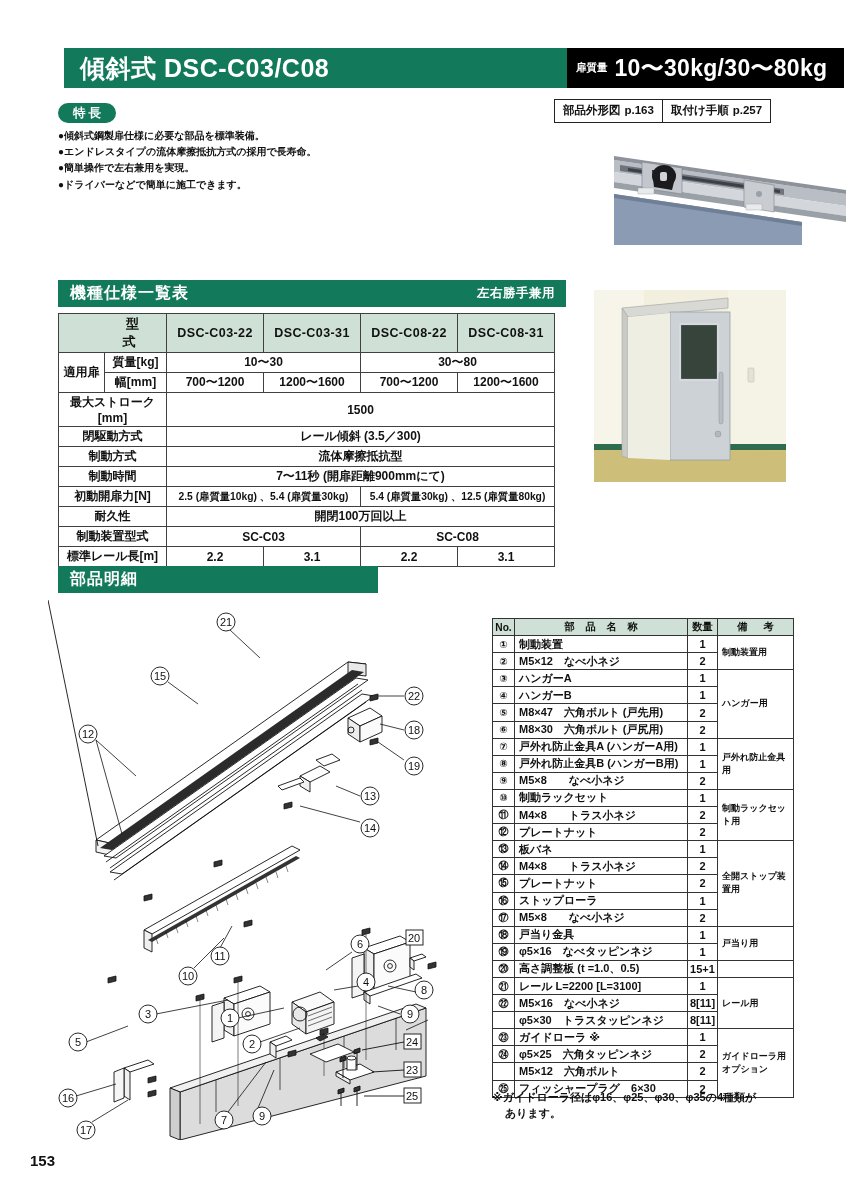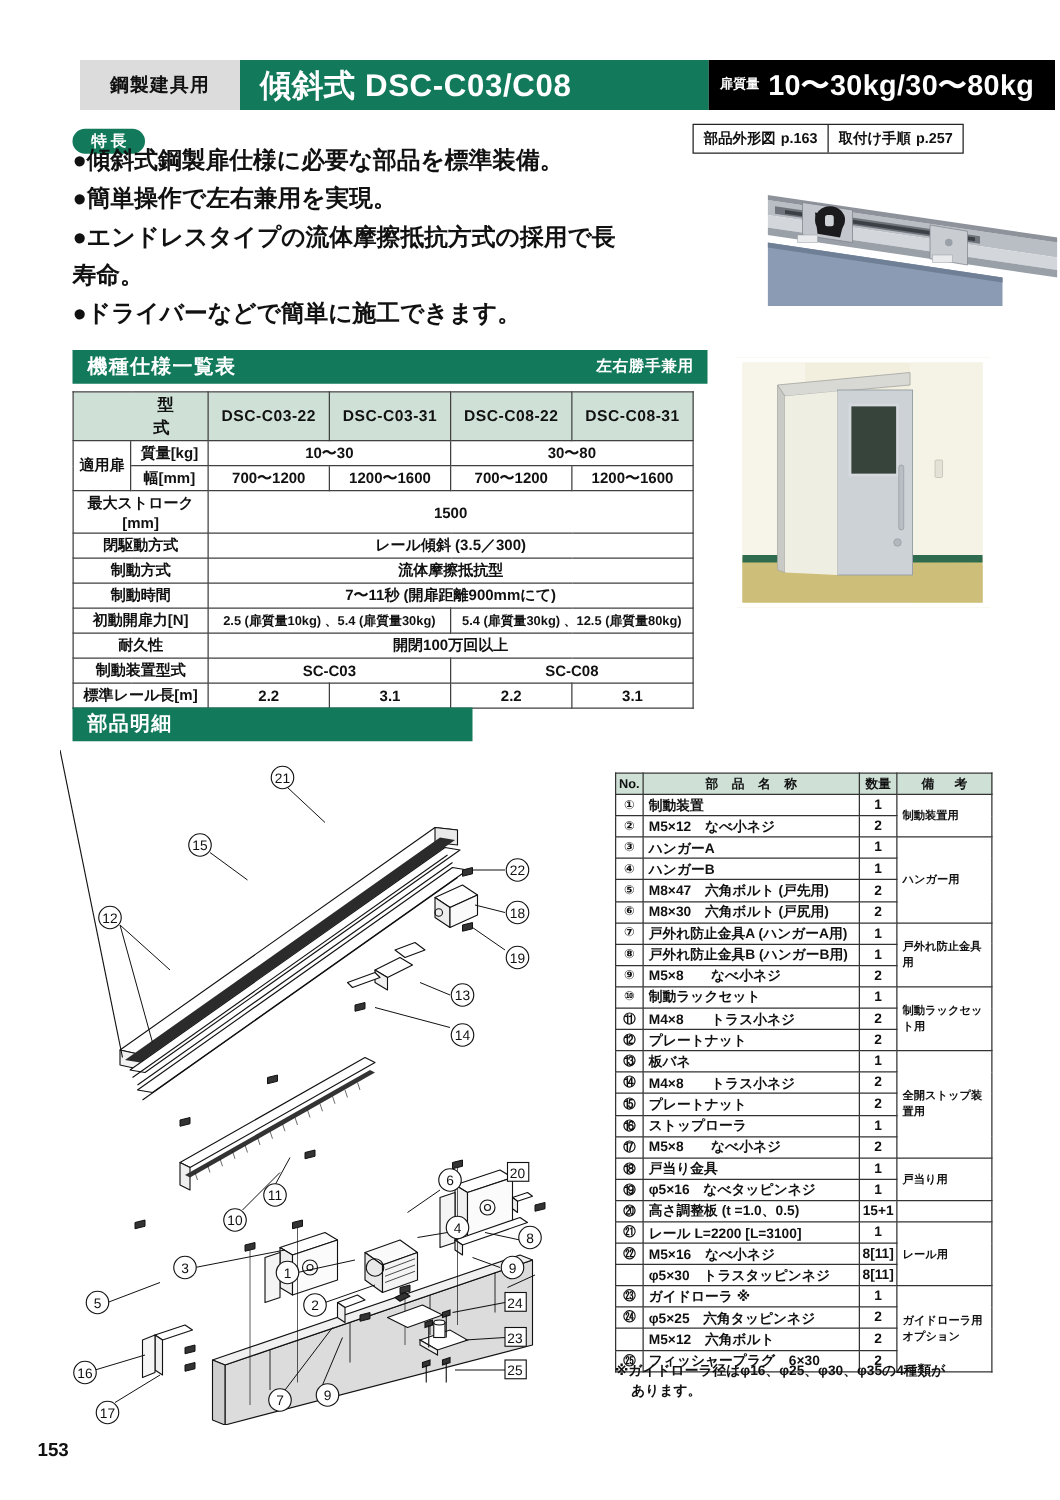--- a/index.html
+++ b/index.html
@@ -23,21 +23,21 @@
   
   #ref-boxes{left:554px;top:99px;display:flex;border:1px solid #222;}
   .ref-box{padding:3px 8px 4px;font-size:11.5px;font-weight:bold;white-space:nowrap;}
   .ref-box + .ref-box{border-left:1px solid #222;}
   .ref-pg{margin-left:4px;font-weight:bold;}
 
   
   #feature-badge{left:58px;top:103px;width:58px;height:20px;border-radius:10px;background:#12795a;
     color:#fff;font-size:12.5px;font-weight:bold;display:flex;align-items:center;justify-content:center;
     letter-spacing:3px;text-indent:3px;}
-  #feature-list{left:58px;top:114px;width:440px;font-size:19px;font-weight:bold;line-height:1.62;}
+  #feature-list{left:58px;top:128px;width:440px;font-size:10px;font-weight:bold;line-height:1.62;}
   .feat-sub{padding-left:15px;}
 
   
   #photo-rail{left:614px;top:132px;width:232px;height:113px;overflow:hidden;}
   #photo-door{left:588px;top:286px;width:204px;height:200px;overflow:hidden;background:#f3f1e4;}
 
   
   .sec-head{height:27px;background:#12795a;color:#fff;display:flex;align-items:center;
     padding-left:12px;font-size:16px;font-weight:bold;letter-spacing:1px;}
   #spec-head{left:58px;top:280px;width:496px;gap:44px;}
@@ -73,42 +73,41 @@
 
   
   #diagram{left:48px;top:600px;width:430px;height:540px;}
   .cal{font-size:11px;fill:#111;font-family:"Liberation Sans",sans-serif;}
   #page-num{left:30px;top:1152px;font-size:15px;font-weight:bold;}
 </style>
 </head>
 <body>
 
 <div id="title-bar" class="abs">
-  <div id="cat-chip">鋼製建具用</div>
   <div id="model-chip">傾斜式 DSC-C03/C08</div>
   <div id="weight-chip">
     <span id="weight-label">扉質量</span>
     <span id="weight-value">10〜30kg/30〜80kg</span>
   </div>
 </div>
 
 <div id="ref-boxes" class="abs">
   <div class="ref-box">
     <span>部品外形図</span><span class="ref-pg">p.163</span>
   </div>
   <div class="ref-box">
     <span>取付け手順</span><span class="ref-pg">p.257</span>
   </div>
 </div>
 
 <div id="feature-badge" class="abs">特長</div>
 <div id="feature-list" class="abs">
   <div>●傾斜式鋼製扉仕様に必要な部品を標準装備。</div>
+  <div>●エンドレスタイプの流体摩擦抵抗方式の採用で長寿命。</div>
   <div>●簡単操作で左右兼用を実現。</div>
-  <div>●エンドレスタイプの流体摩擦抵抗方式の採用で長寿命。</div>
   <div>●ドライバーなどで簡単に施工できます。</div>
 </div>
 
 <div id="photo-rail" class="abs">
   <svg width="232" height="113" viewBox="0 0 232 113">
     <rect width="232" height="113" fill="#ffffff"></rect>
     <g>
       <polygon points="0,28 232,62 232,74 0,40" fill="#b9bdc4"></polygon>
       <polygon points="0,24 232,58 232,62 0,28" fill="#8d929b"></polygon>
       <polygon points="6,33 170,57 170,63 6,39" fill="#6f747c"></polygon>

